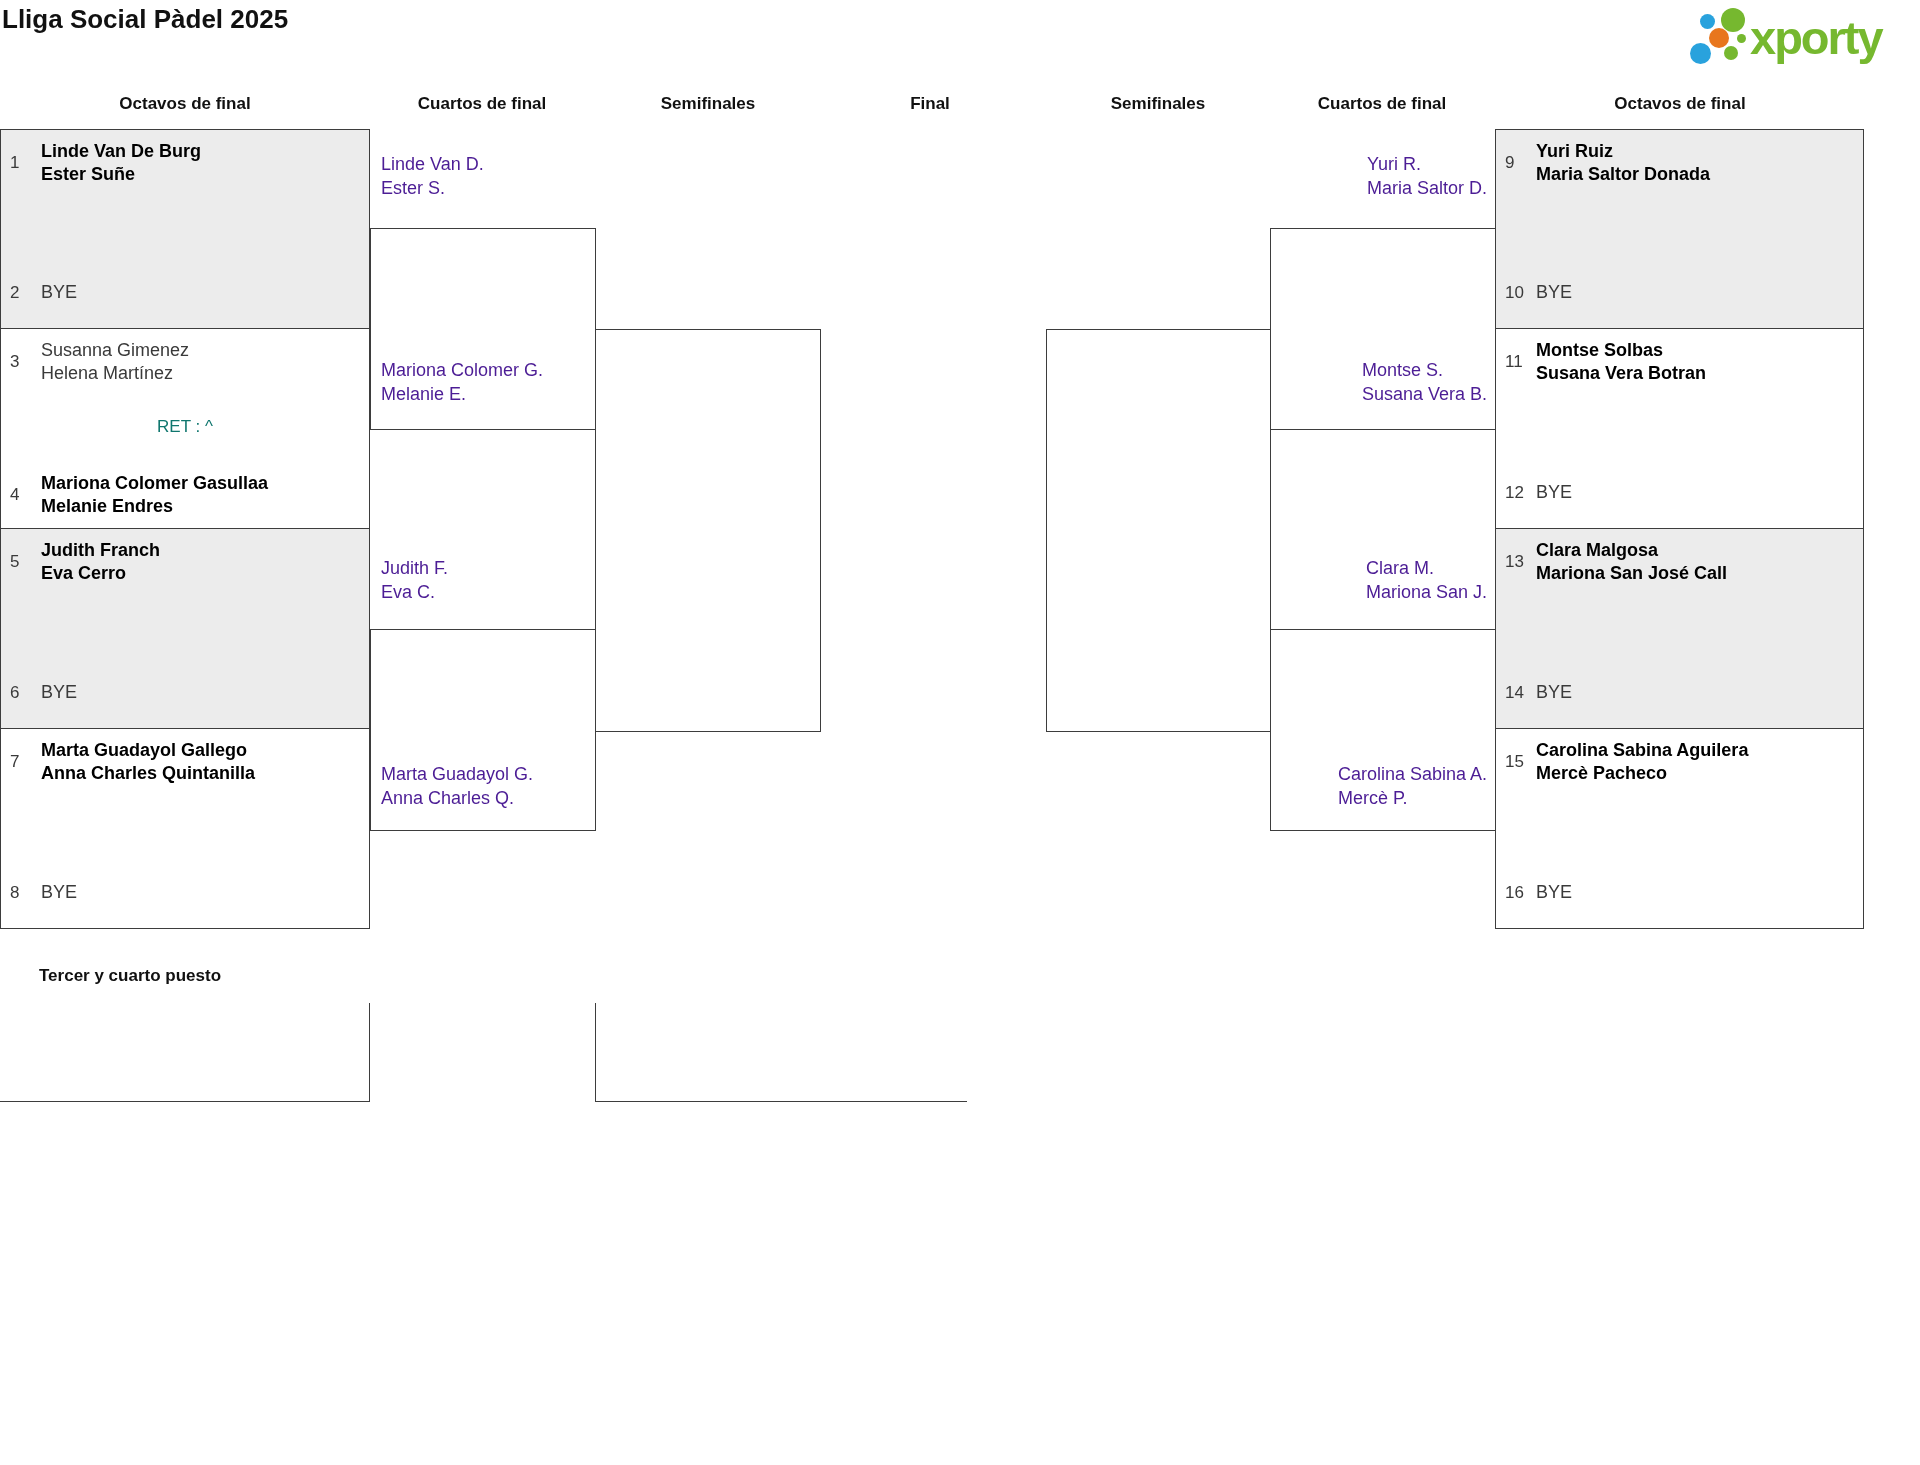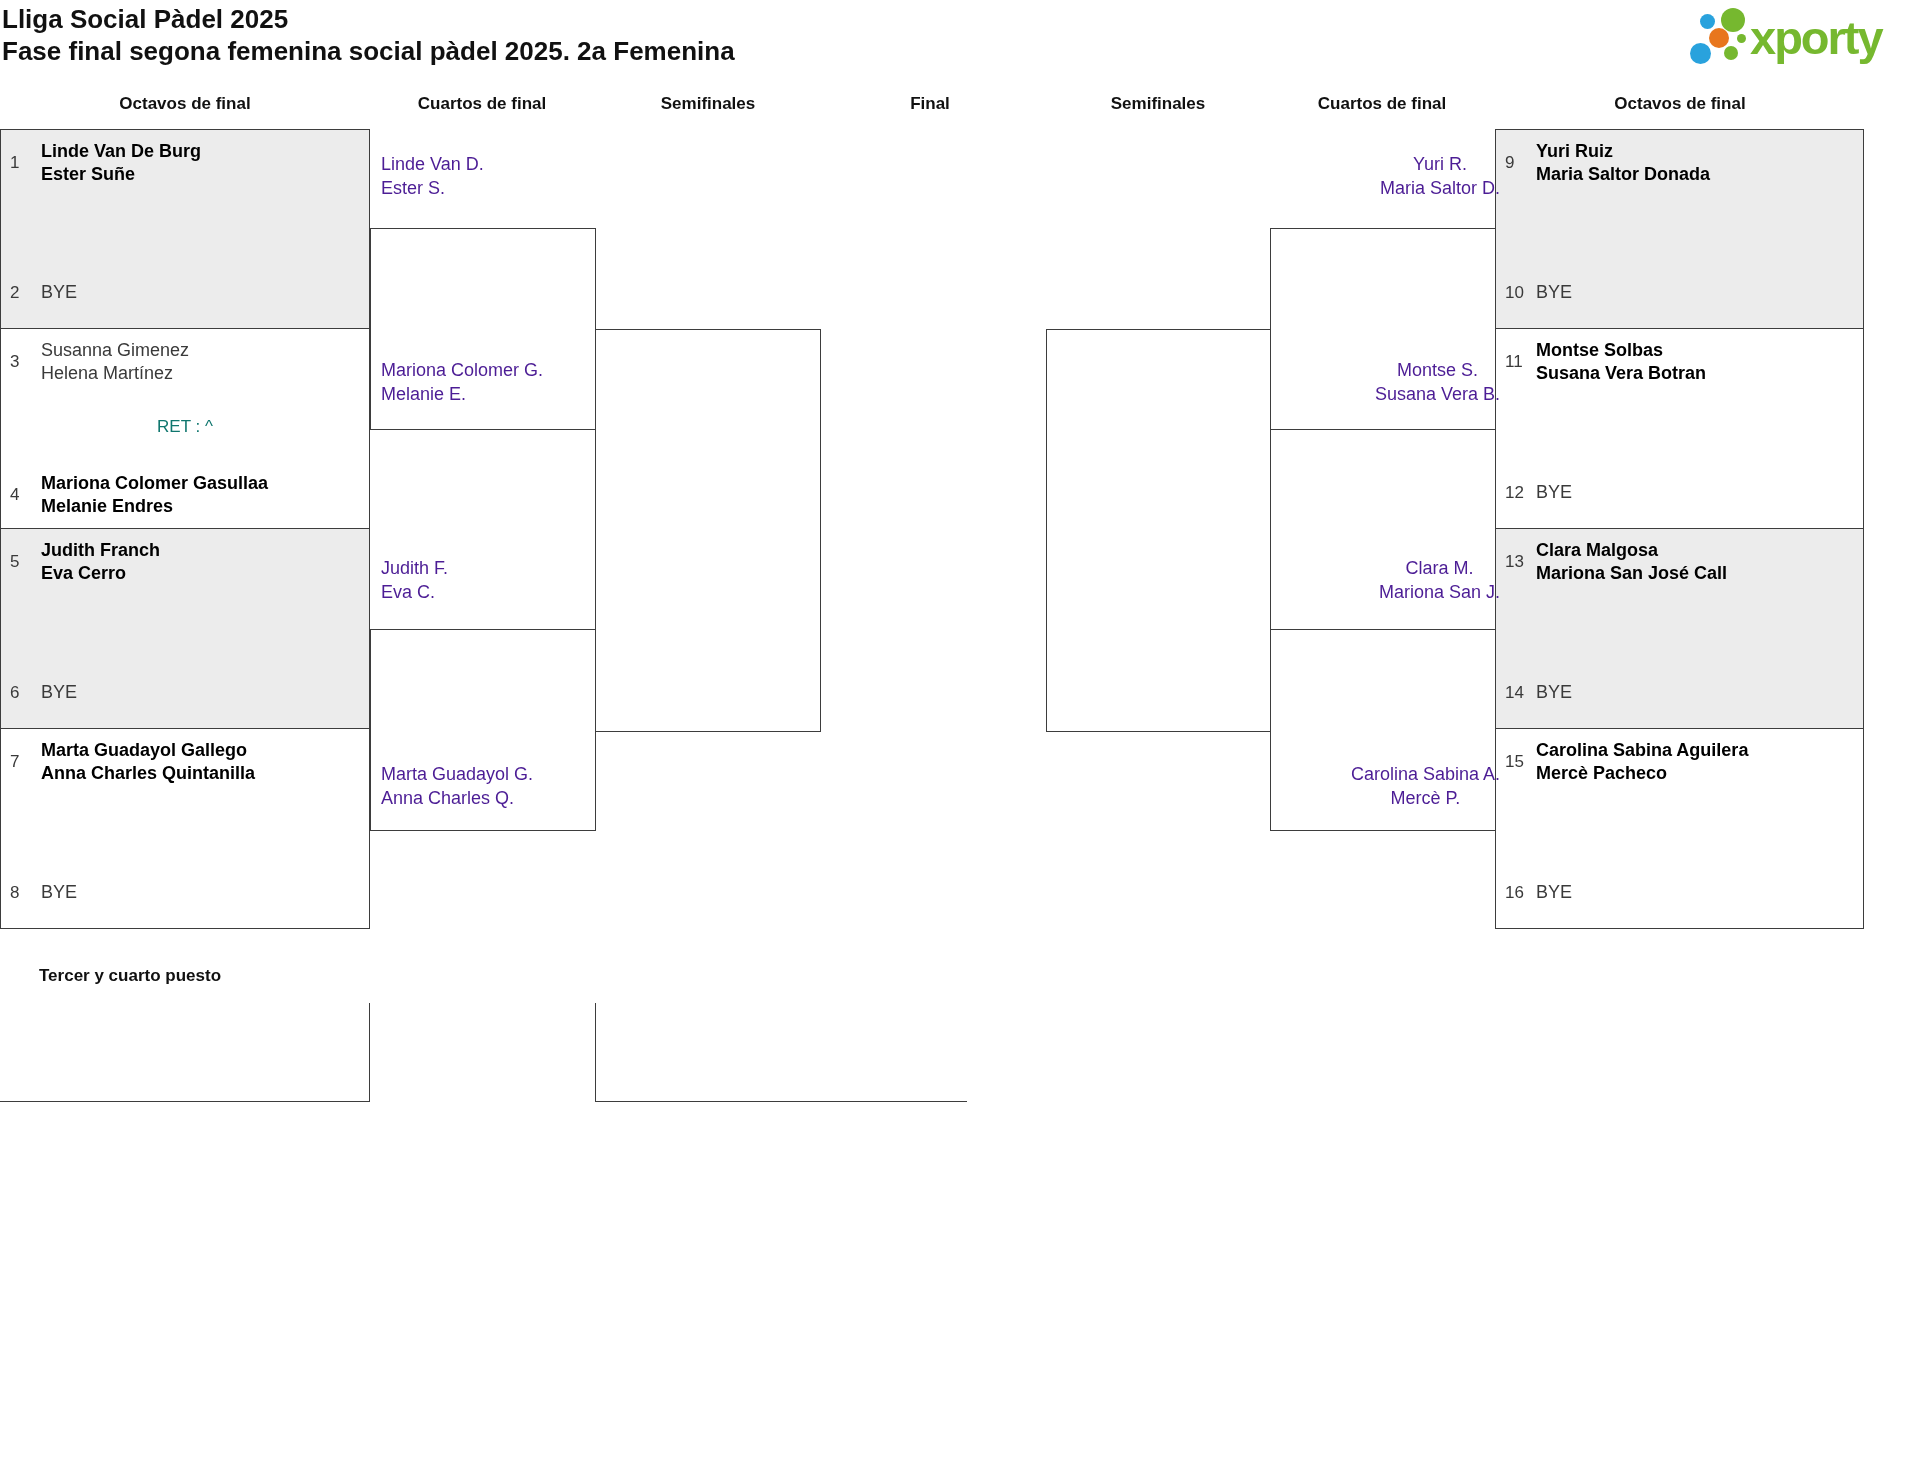--- a/index.html
+++ b/index.html
@@ -45,36 +45,35 @@
   #qf-l1 { left:370px; top:228px; width:226px; height:202px; }
   #qf-l2 { left:370px; top:629px; width:226px; height:202px; }
   #qf-r1 { left:1270px; top:228px; width:226px; height:202px; }
   #qf-r2 { left:1270px; top:629px; width:226px; height:202px; }
   #sf-l  { left:595px;  top:329px; width:226px; height:403px; }
   #sf-r  { left:1046px; top:329px; width:225px; height:403px; }
 
   
   .adv { position:absolute; font-size:18px; line-height:24px; color:#4c1d95; }
   .adv.left  { left:381px; text-align:left; }
-  .adv.right { right:420px; text-align:center; }
+  .adv.right { right:433px; text-align:left; }
 
   
   #third-label { position:absolute; left:2px; top:966px; font-size:17px; font-weight:bold; color:#111;margin-left:37px; }
   #third-box-1 { position:absolute; left:0; top:1003px; width:370px; height:99px;
                  border-right:1px solid #3d3d3d; border-bottom:1px solid #3d3d3d; }
   #third-box-2 { position:absolute; left:595px; top:1003px; width:372px; height:99px;
                  border-left:1px solid #3d3d3d; border-bottom:1px solid #3d3d3d; }
 </style>
 </head>
 <body>
 
 <div id="page">
 
   <div class="title-line" id="title1">Lliga Social Pàdel 2025</div>
-  <div class="title-line" id="title2">Fase final segona femenina social pàdel 2025. 2a Femenina</div>
 
   <div>
     <span class="logo-dot" style="left:1700px; top:14px; width:15px; height:15px; background:#29a2dd;"></span>
     <span class="logo-dot" style="left:1721px; top:8px; width:24px; height:24px; background:#76b82f;"></span>
     <span class="logo-dot" style="left:1709px; top:28px; width:20px; height:20px; background:#e8761d;"></span>
     <span class="logo-dot" style="left:1737px; top:34px; width:9px; height:9px; background:#76b82f;"></span>
     <span class="logo-dot" style="left:1690px; top:43px; width:21px; height:21px; background:#29a2dd;"></span>
     <span class="logo-dot" style="left:1724px; top:46px; width:14px; height:14px; background:#76b82f;"></span>
     <span id="logo-text">xporty</span>
   </div>

